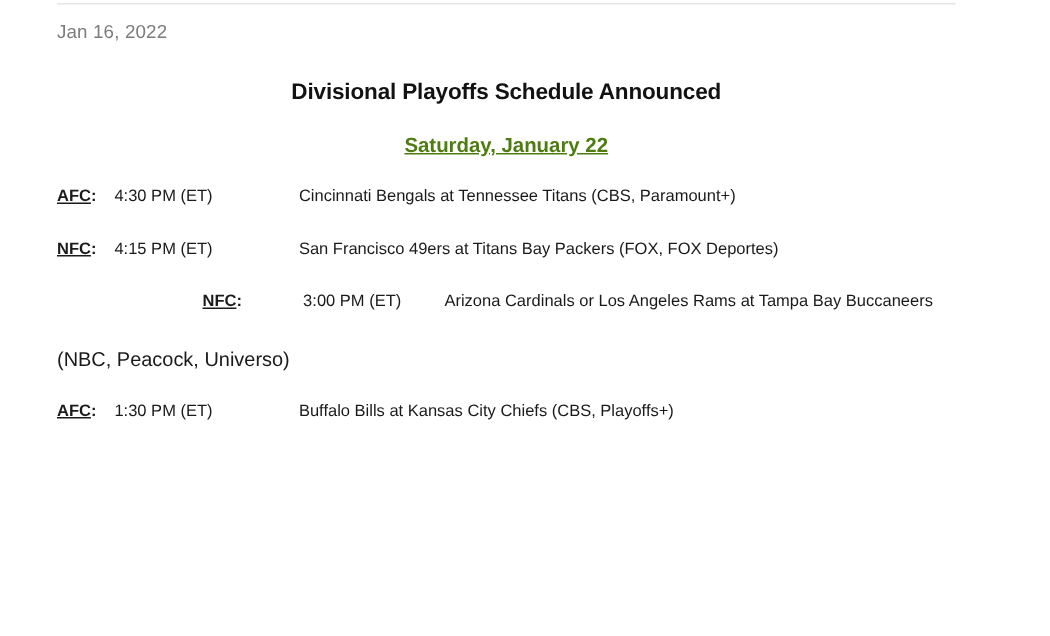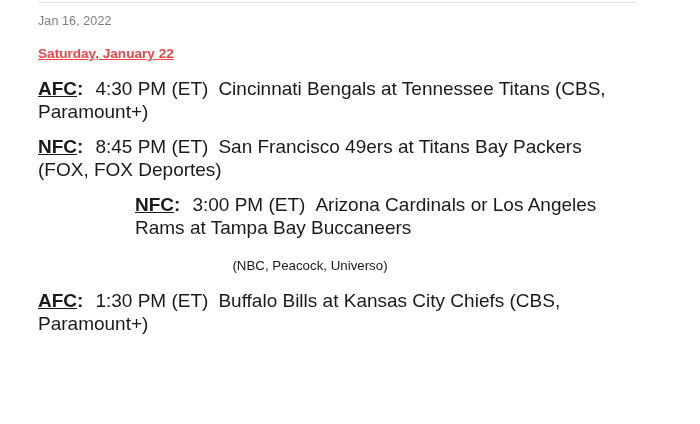--- a/index.html
+++ b/index.html
@@ -51,30 +51,30 @@
     color: #121212;
     letter-spacing: -0.1px;
   }
   .intro {
     font-size: 13.3px;
     line-height: 23px;
     margin-top: 25px;
     color: #1a1a1a;
   }
   .day-heading {
-    text-align: left;
+    text-align: center;
     font-weight: bold;
     font-size: 13.6px;
     line-height: 23px;
     text-decoration: underline;
     margin-top: 13px;
-    color: #ef4444;
+    color: #4d7c0f;
   }
   .game-row {
-    font-size: 19px;
+    font-size: 11px;
     line-height: 23px;
     margin-top: 12px;
     white-space: nowrap;
   }
   .game-row.indented {
     margin-left: 97px;
     white-space: normal;
   }
   .conf {
     font-weight: bold;
@@ -85,60 +85,61 @@
     font-weight: bold;
   }
   .time {
     display: inline-block;
     width: 135px;
     padding-left: 12px;
     box-sizing: border-box;
   }
   .game-row.indented .time {
     width: 135px;
+    text-align: center;
   }
   .matchup {
     white-space: normal;
   }
   .centered-note {
-    text-align: center;
     font-size: 13.3px;
     line-height: 23px;
     margin-top: 15px;
     margin-right: 55px;
   }
 </style>
 </head>
 <body>
 
 <div class="page">
 
   <div class="top-rule"></div>
 
   <div class="content">
 
     <div class="doc-date">Jan 16, 2022</div>
 
+    <div class="doc-title">Divisional Playoffs Schedule Announced</div>
 
 
     <div class="day-heading">Saturday, January 22</div>
 
     <div class="game-row">
       <span class="conf">AFC</span><span class="colon">:</span><span class="time">4:30 PM (ET)</span><span class="matchup">Cincinnati Bengals at Tennessee Titans (CBS, Paramount+)</span>
     </div>
 
     <div class="game-row">
-      <span class="conf">NFC</span><span class="colon">:</span><span class="time">8:45 PM (ET)</span><span class="matchup">San Francisco 49ers at Titans Bay Packers (FOX, FOX Deportes)</span>
+      <span class="conf">NFC</span><span class="colon">:</span><span class="time">4:15 PM (ET)</span><span class="matchup">San Francisco 49ers at Titans Bay Packers (FOX, FOX Deportes)</span>
     </div>
 
 
     <div class="game-row indented">
       <span class="conf">NFC</span><span class="colon">:</span><span class="time">3:00 PM (ET)</span><span class="matchup">Arizona Cardinals or Los Angeles Rams at Tampa Bay Buccaneers</span>
     </div>
 
     <div class="centered-note">(NBC, Peacock, Universo)</div>
 
     <div class="game-row">
-      <span class="conf">AFC</span><span class="colon">:</span><span class="time">1:30 PM (ET)</span><span class="matchup">Buffalo Bills at Kansas City Chiefs (CBS, Paramount+)</span>
+      <span class="conf">AFC</span><span class="colon">:</span><span class="time">1:30 PM (ET)</span><span class="matchup">Buffalo Bills at Kansas City Chiefs (CBS, Playoffs+)</span>
     </div>
 
   </div>
 </div>
 
 </body></html>

